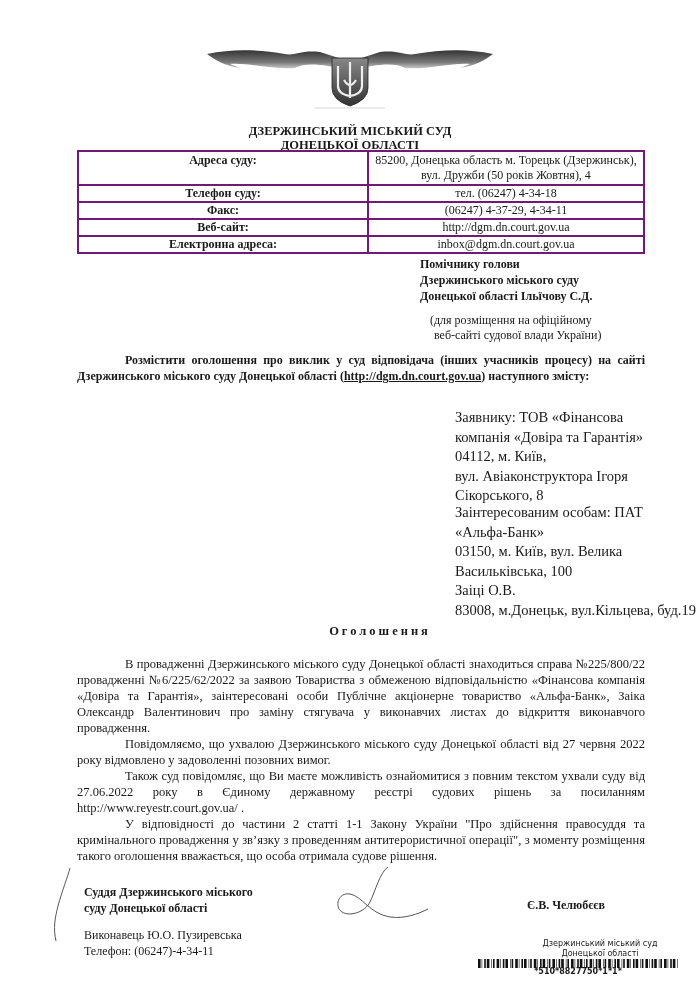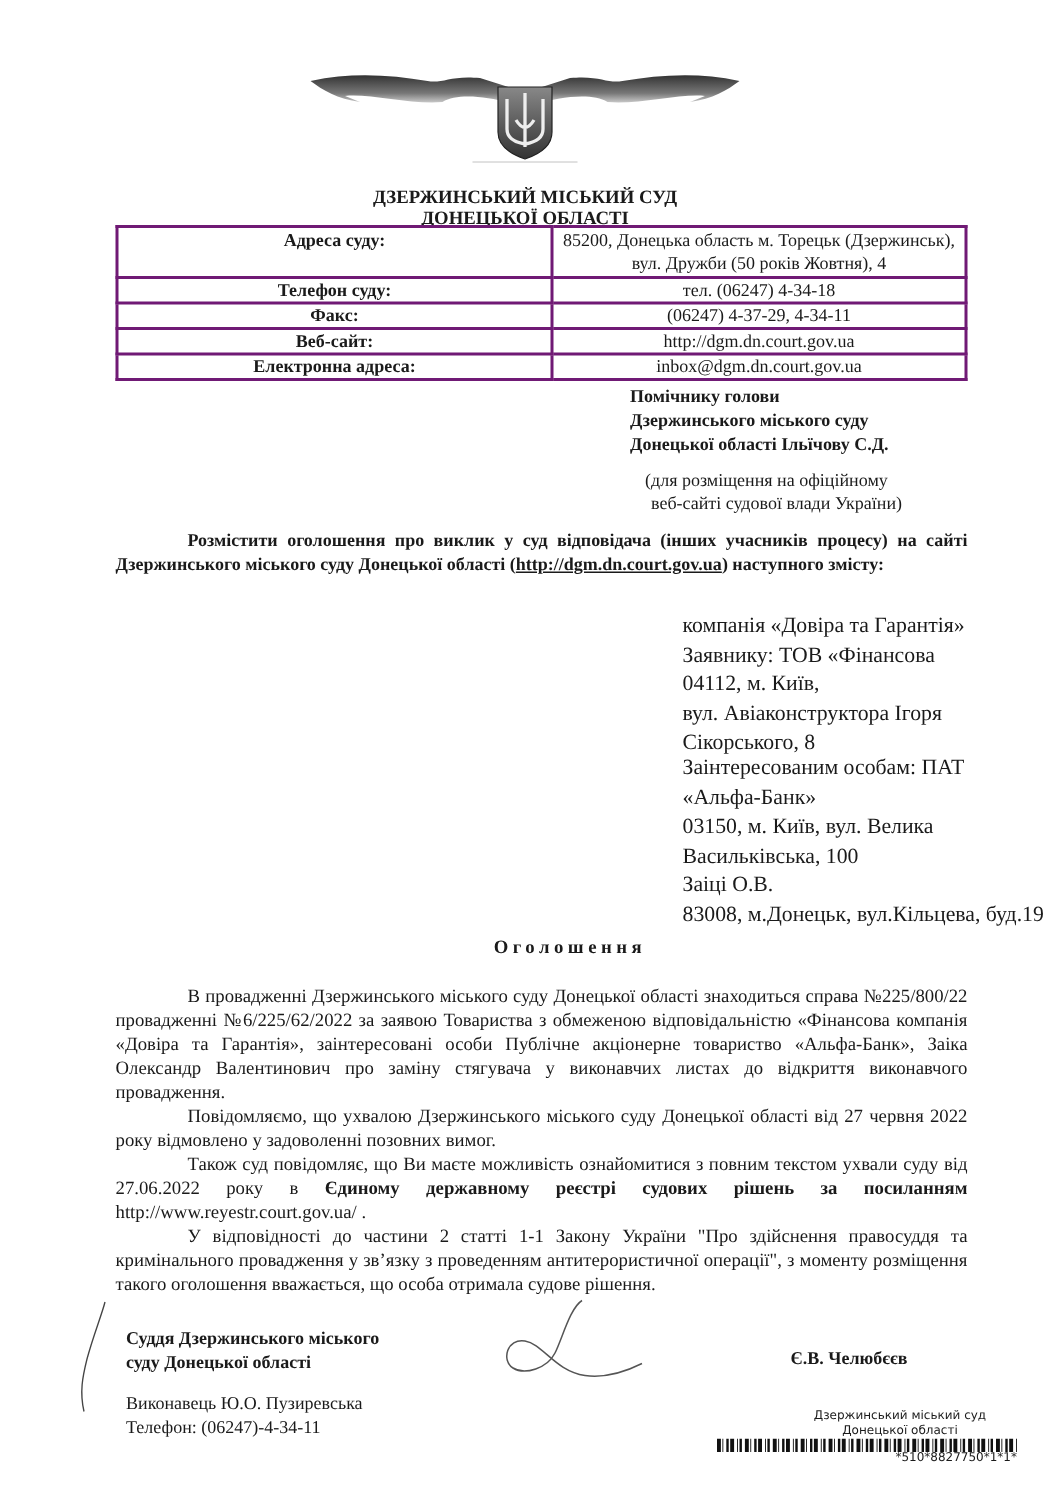--- a/index.html
+++ b/index.html
@@ -18,27 +18,27 @@
   .intro { left:77px; top:352px; width:568px; font-weight:bold; font-size:12px; line-height:16px; text-align:justify; }
   .intro p { margin:0; text-indent:48px; text-align-last:left; }
   .intro .lnk { text-decoration:underline; }
   .addr-block { left:455px; font-family:"Liberation Serif", serif; font-size:14.5px; line-height:19.5px; white-space:nowrap; }
   .ab1 { top:408px; }
   .ab2 { top:503px; }
   .ab3 { top:581px; }
   .notice-title { left:0; width:760px; top:624px; text-align:center; font-weight:bold; font-size:12.5px; letter-spacing:3px; }
   .body { left:77px; top:656px; width:568px; font-size:12.5px; line-height:16px; text-align:justify; }
   .body p { margin:0; text-indent:48px; }
-  .body .b { font-weight:bold;margin-top:20px; }
+  .body .b { font-weight:normal;margin-top:20px; }
   .judge { left:84px; top:884px; font-weight:bold; font-size:12px; line-height:16px; }
   .judge-name { left:507px; top:898px; font-weight:bold; font-size:12px;margin-left:20px; }
   .executor { left:84px; top:927px; font-size:12px; line-height:16px; }
   .stamp { left:490px; top:939px; width:220px; text-align:center; font-family:"DejaVu Sans", sans-serif; font-size:8px; line-height:10px; }
   .barcode { left:478px; top:959px; width:200px; height:9px; }
-  .barcode-num { left:478px; top:967px; width:200px; text-align:right; font-family:"DejaVu Sans", sans-serif; font-size:8px; }
+  .barcode-num { left:478px; top:967px; width:200px; text-align:center; font-family:"DejaVu Sans", sans-serif; font-size:8px;font-weight:bold; }
   .sig1 { left:50px; top:866px; width:30px; height:80px; }
   .sig2 { left:320px; top:862px; width:120px; height:60px; }
 </style>
 </head>
 <body>
 
 <svg class="abs emblem" viewBox="0 0 290 75">
   <defs>
     <linearGradient id="rib" x1="0" x2="0" y1="0" y2="1">
       <stop offset="0" stop-color="#333"></stop>
@@ -98,22 +98,22 @@
 <div class="abs note">
   <div>(для розміщення на офіційному</div>
   <div class="l2">веб-сайті судової влади України)</div>
 </div>
 
 <div class="abs intro">
   <p><span>Розмістити оголошення про виклик у суд відповідача (інших учасників процесу) на сайті Дзержинського міського суду Донецької області (</span><span class="lnk">http://dgm.dn.court.gov.ua</span><span>) наступного змісту:</span></p>
 </div>
 
 <div class="abs addr-block ab1">
+  <div>Заявнику:  ТОВ «Фінансова</div>
   <div>компанія «Довіра та Гарантія»</div>
-  <div>Заявнику:  ТОВ «Фінансова</div>
   <div>04112, м. Київ,</div>
   <div>вул. Авіаконструктора Ігоря</div>
   <div>Сікорського, 8</div>
 </div>
 <div class="abs addr-block ab2">
   <div>Заінтересованим особам: ПАТ</div>
   <div>«Альфа-Банк»</div>
   <div>03150, м. Київ, вул. Велика</div>
   <div>Васильківська, 100</div>
 </div>

